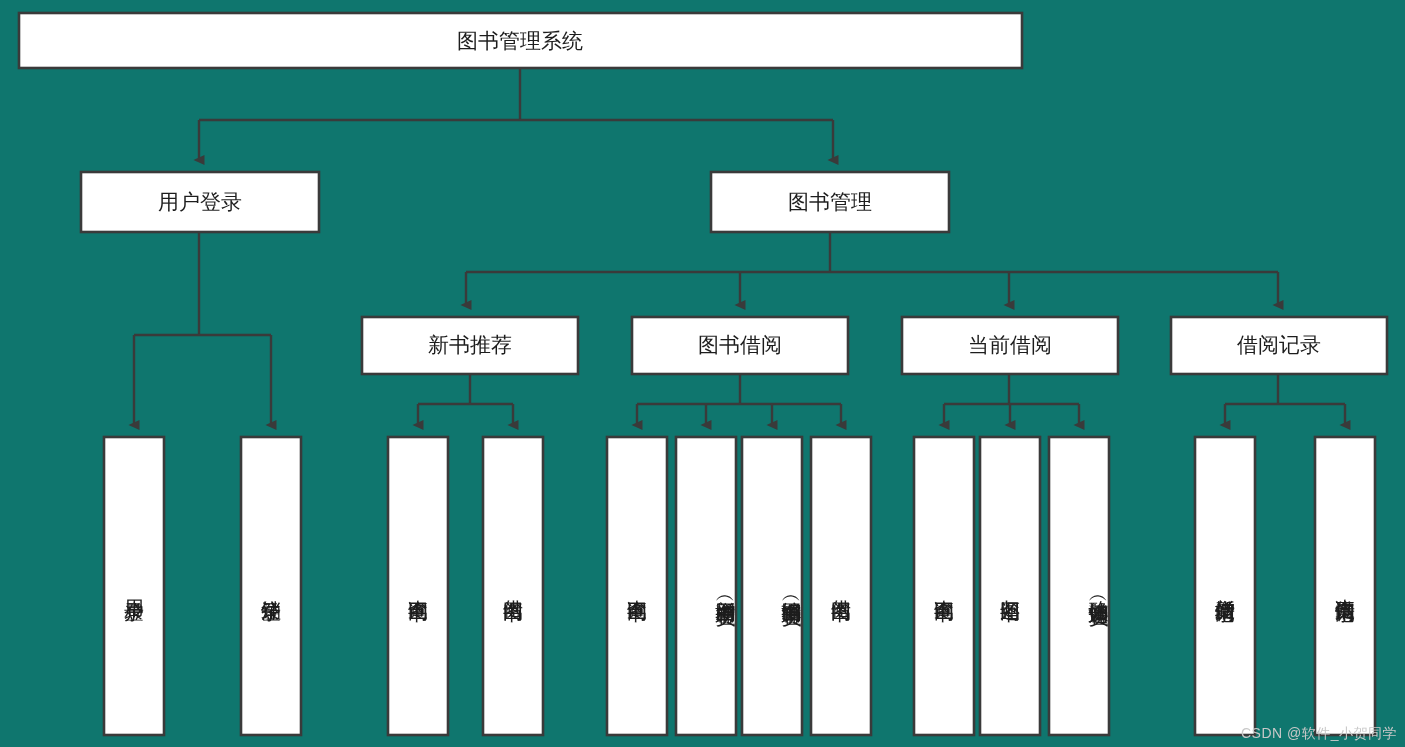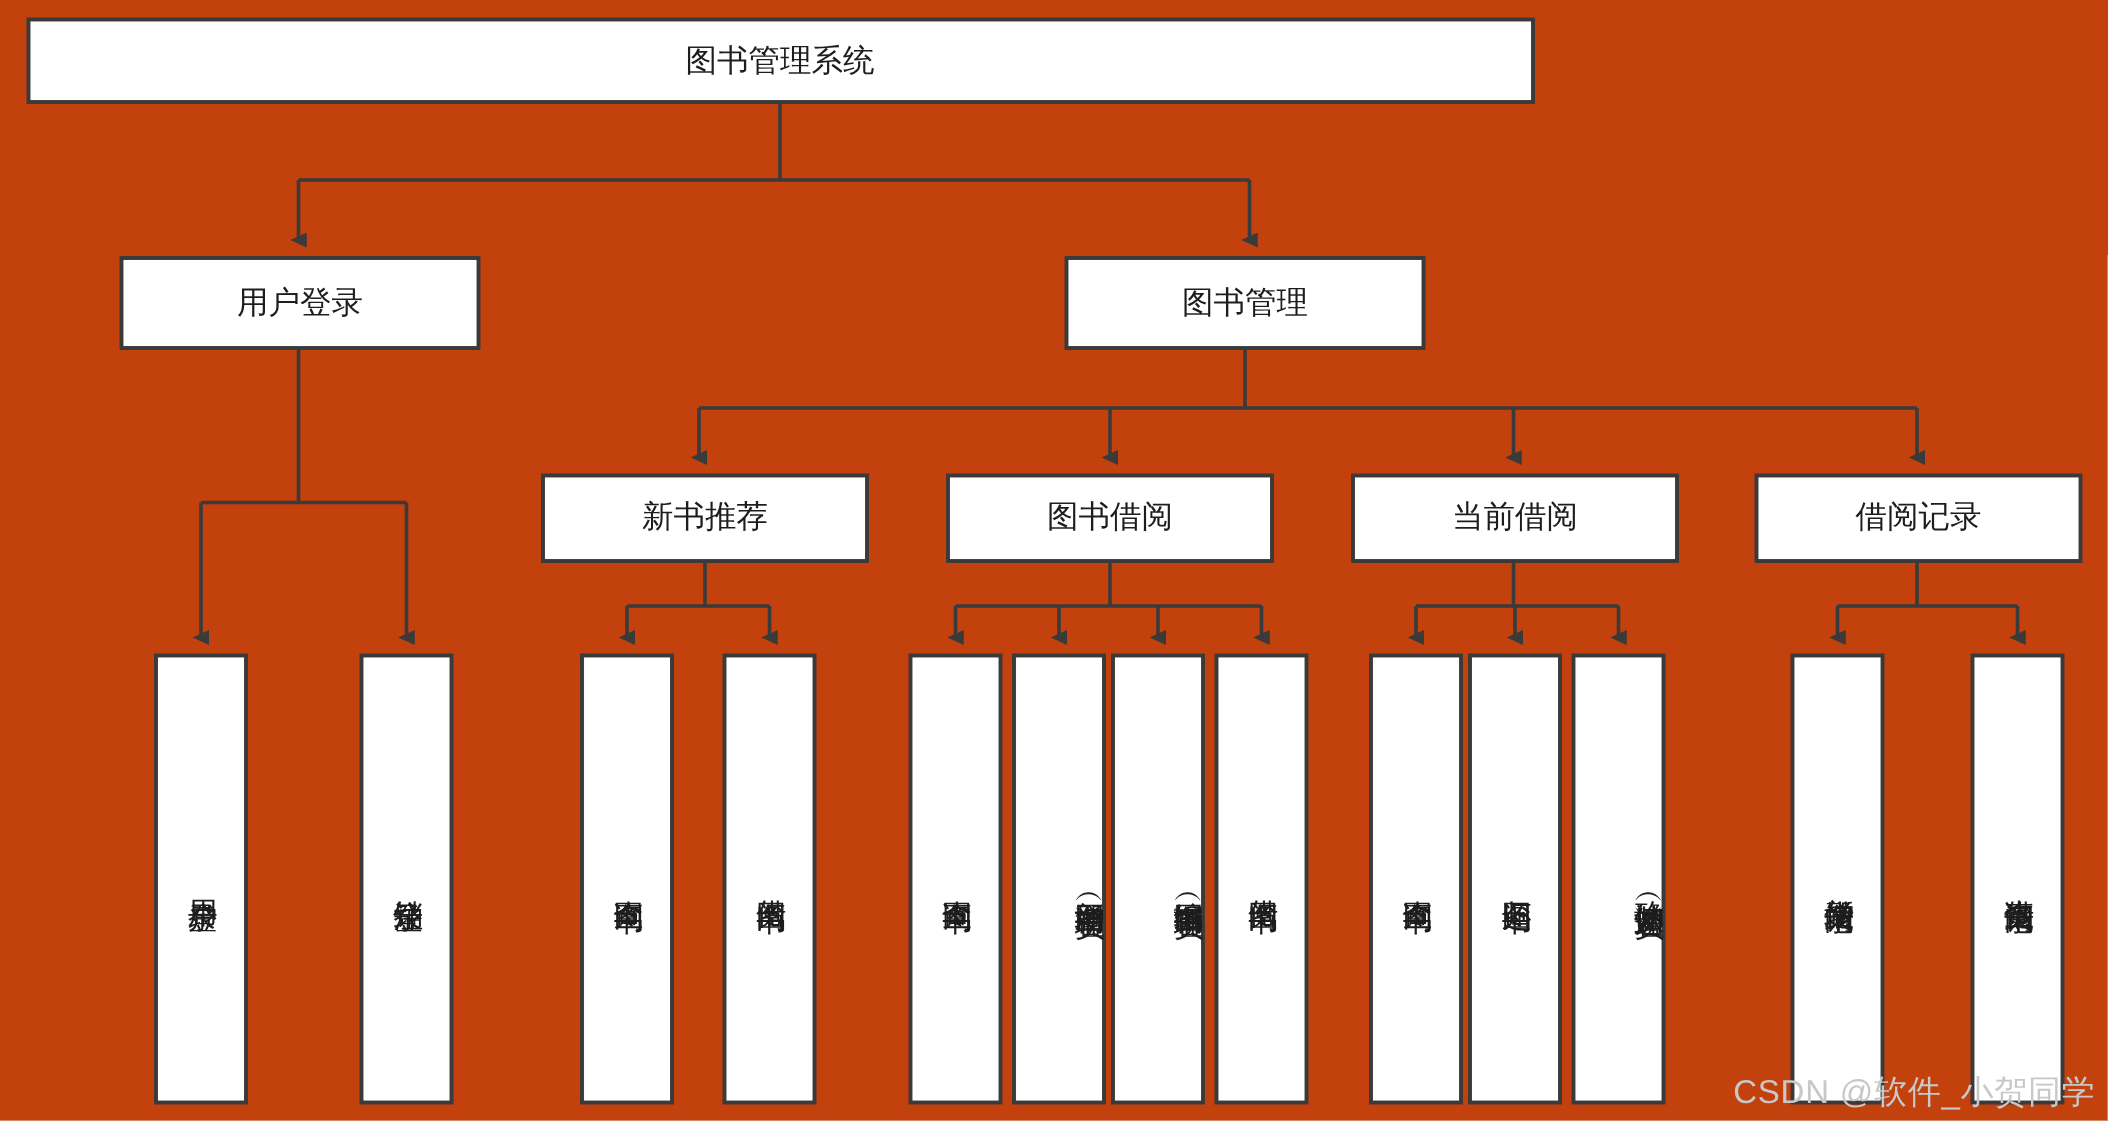--- a/index.html
+++ b/index.html
@@ -10,21 +10,21 @@
   body {
     width: 1405px;
     height: 747px;
     overflow: hidden;
     font-family: "Liberation Sans", "DejaVu Sans", sans-serif;
   }
   #diagram-root {
     position: relative;
     width: 1405px;
     height: 747px;
-    background: #c2410c;
+    background: #0f766e;
   }
   svg#flow-svg {
     position: absolute;
     left: 0;
     top: 0;
     width: 1405px;
     height: 747px;
   }
   .node-box {
     fill: #ffffff;
@@ -65,21 +65,21 @@
     pointer-events: none;
   }
   .leaf-label.centered {
     align-items: center;
   }
   .watermark {
     position: absolute;
     right: 8px;
     bottom: 4px;
     font-family: "Liberation Sans", "DejaVu Sans", sans-serif;
-    font-size: 22px;
+    font-size: 14px;
     color: #c8c8c8;
     letter-spacing: 0.5px;
     white-space: nowrap;
   }
 </style>
 </head>
 <body>
 
 <div id="diagram-root">
 

